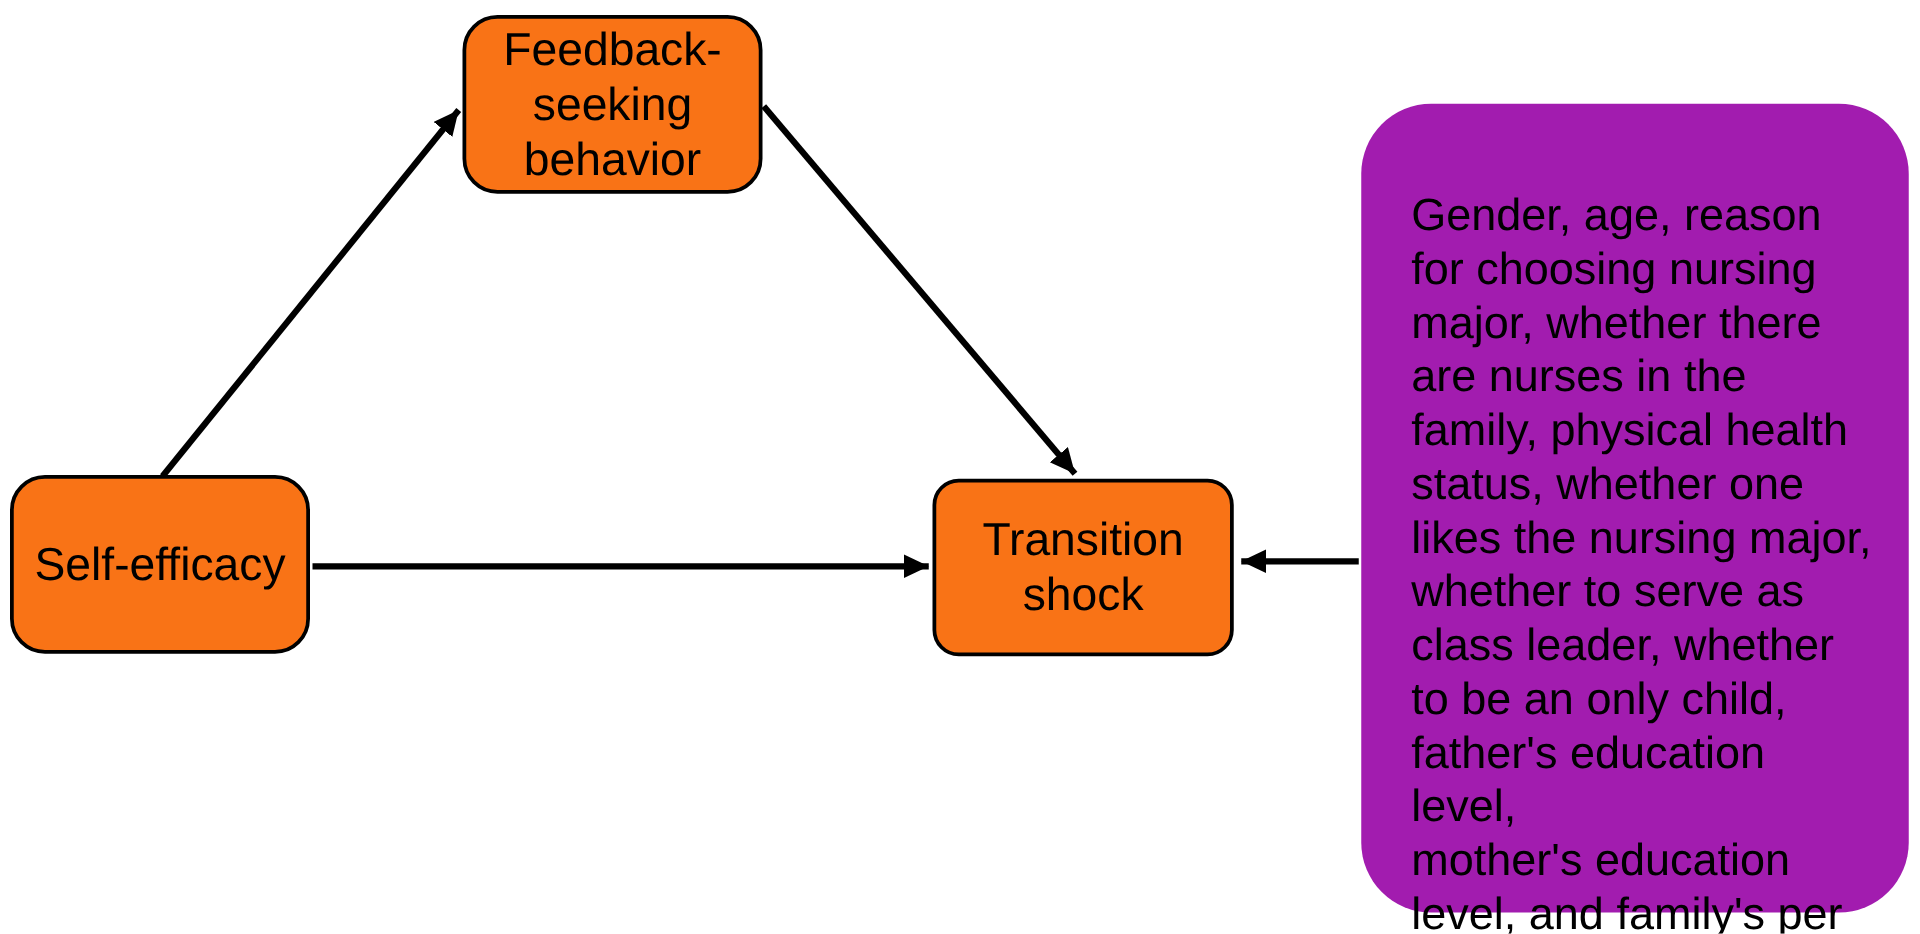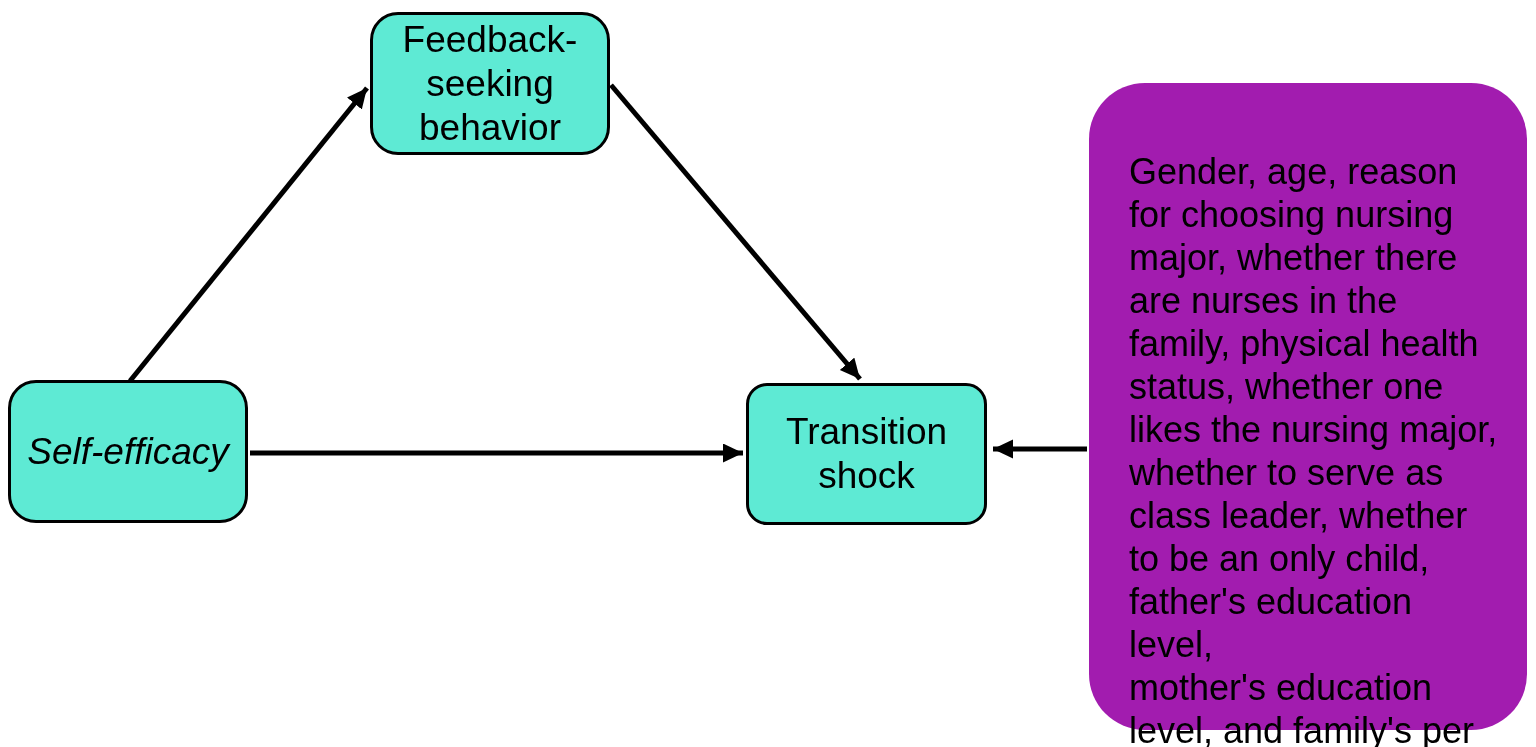--- a/index.html
+++ b/index.html
@@ -18,21 +18,21 @@
   .edges-layer {
     position: absolute;
     left: 0;
     top: 0;
     width: 1536px;
     height: 747px;
   }
   .node {
     position: absolute;
     box-sizing: border-box;
-    background: #5eead4;
+    background: #f97316;
     border: 3px solid #000000;
     border-radius: 28px;
     display: flex;
     align-items: center;
     justify-content: center;
     text-align: center;
     color: #000000;
     font-size: 37px;
     line-height: 44px;
     white-space: pre-line;
@@ -41,21 +41,20 @@
     left: 370px;
     top: 12px;
     width: 240px;
     height: 143px;
   }
   .node-self {
     left: 8px;
     top: 380px;
     width: 240px;
     height: 143px;
-    font-style: italic;
   }
   .node-transition {
     left: 746px;
     top: 383px;
     width: 241px;
     height: 142px;
     border-radius: 21px;
   }
   .covariates {
     position: absolute;

